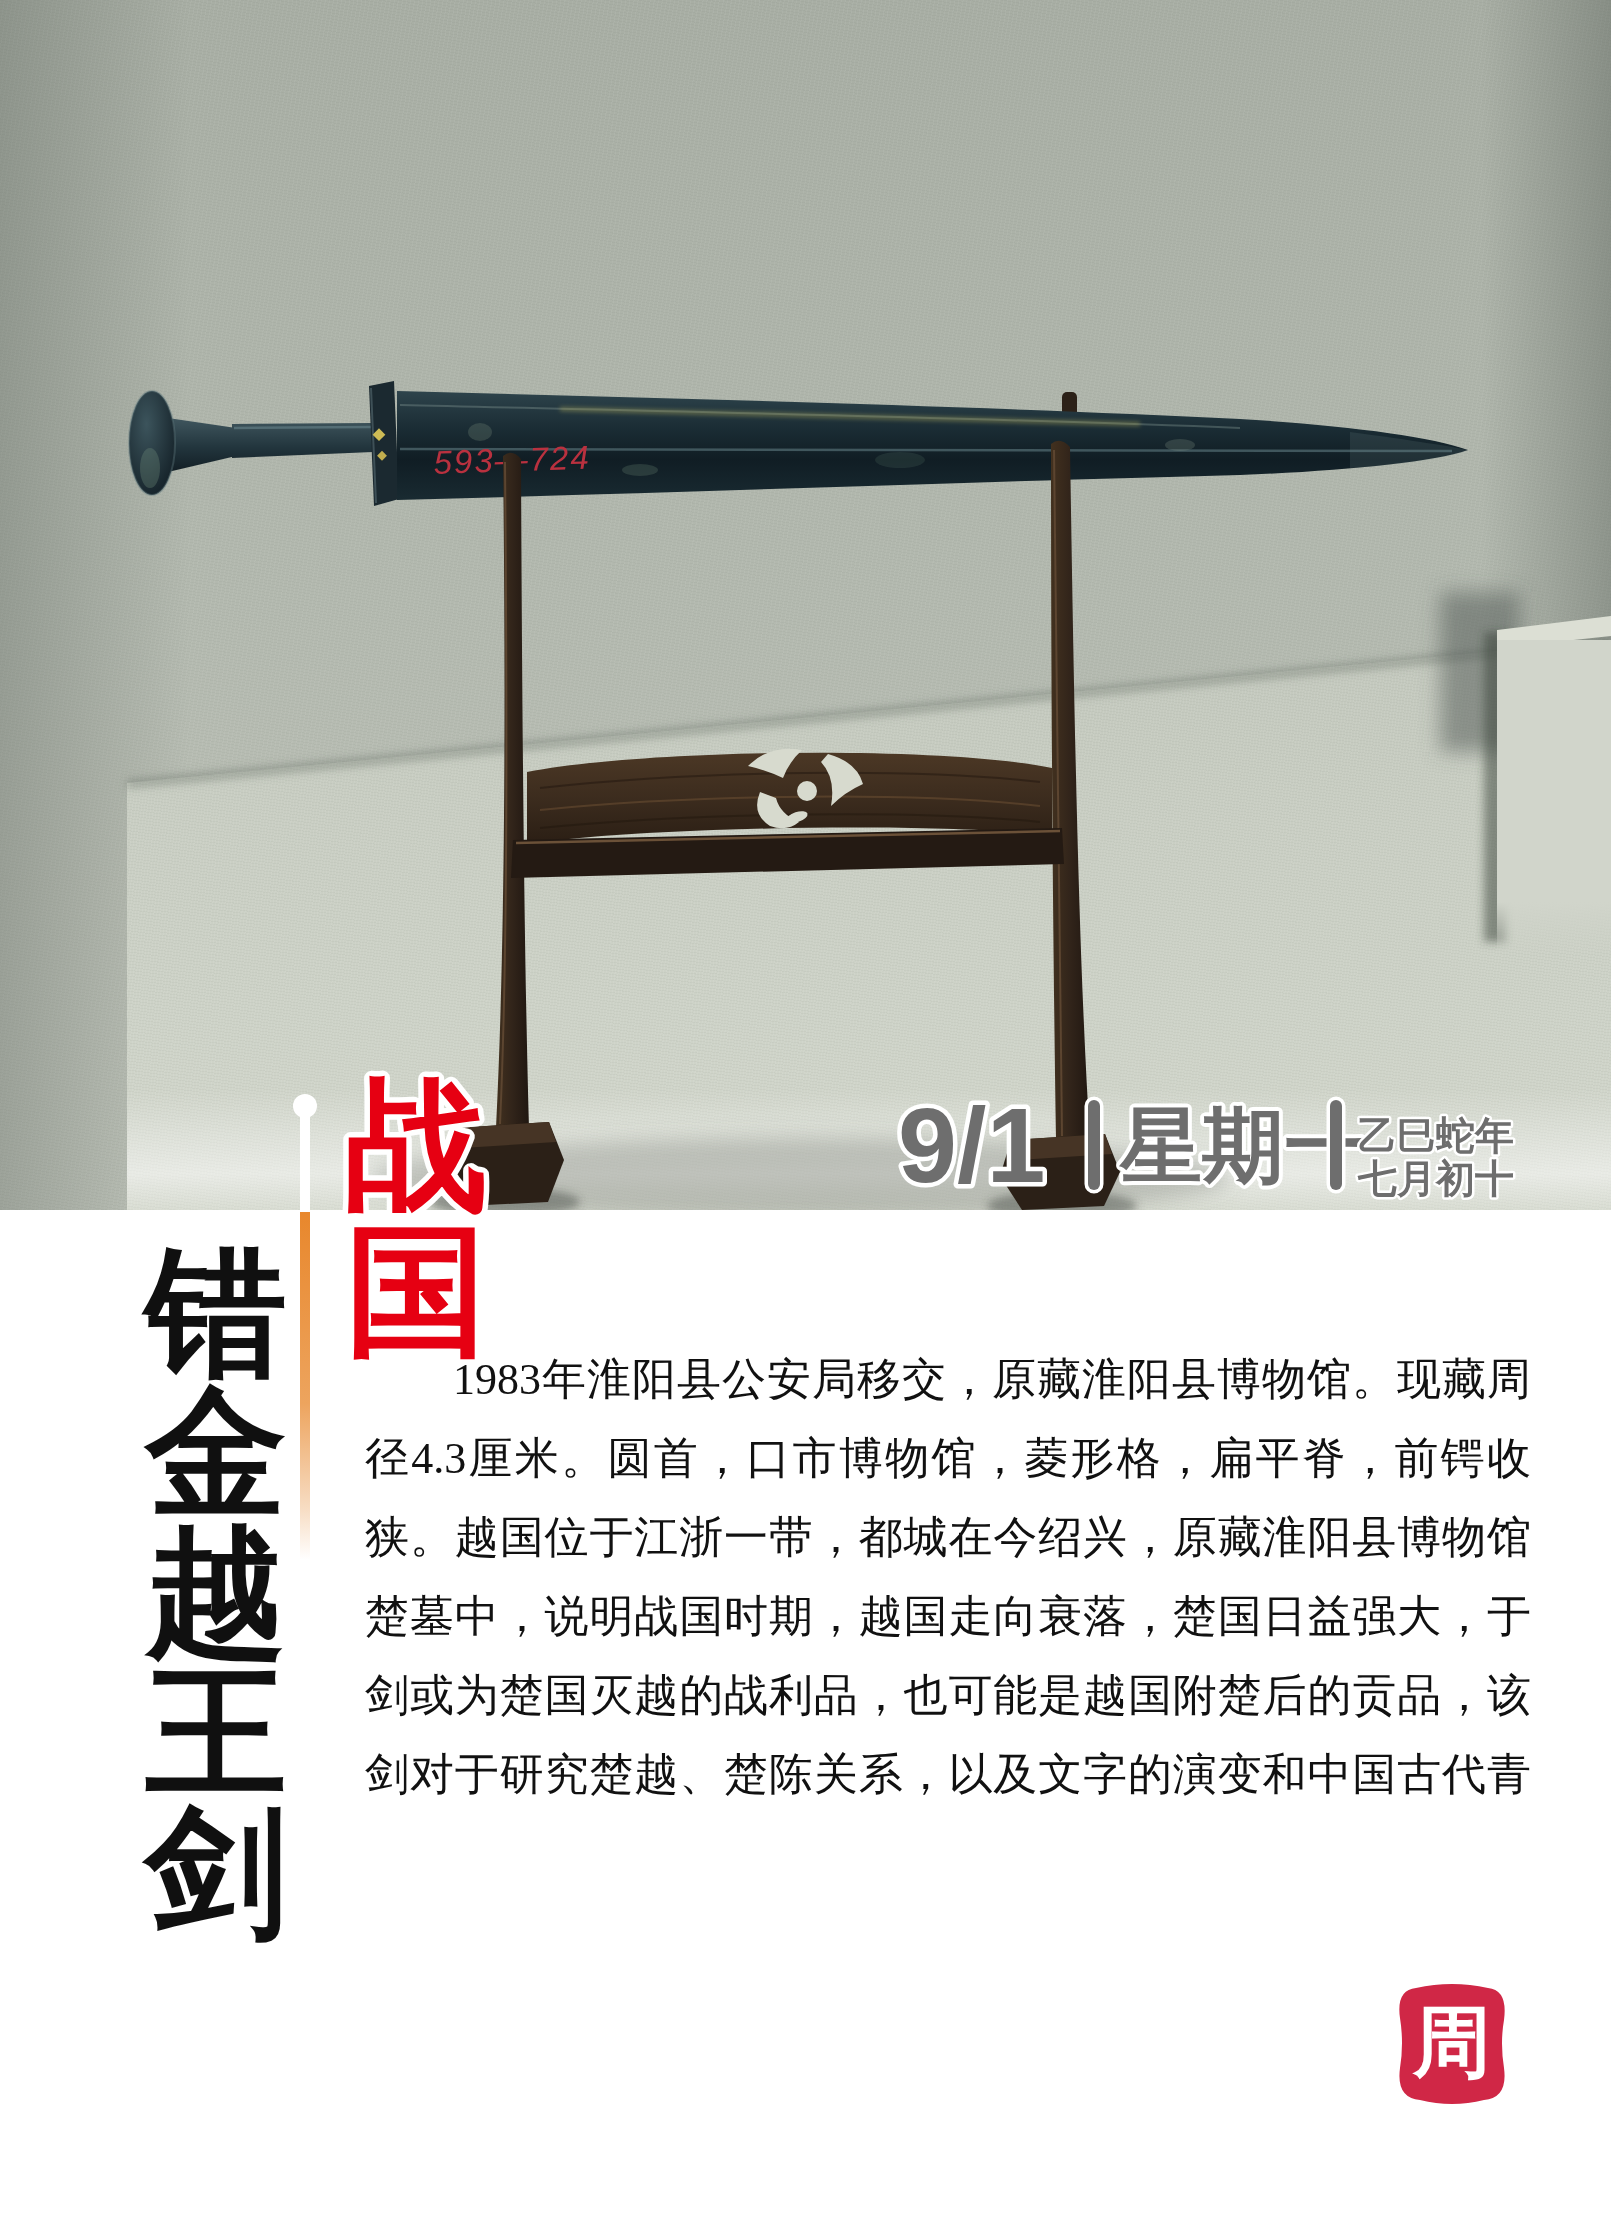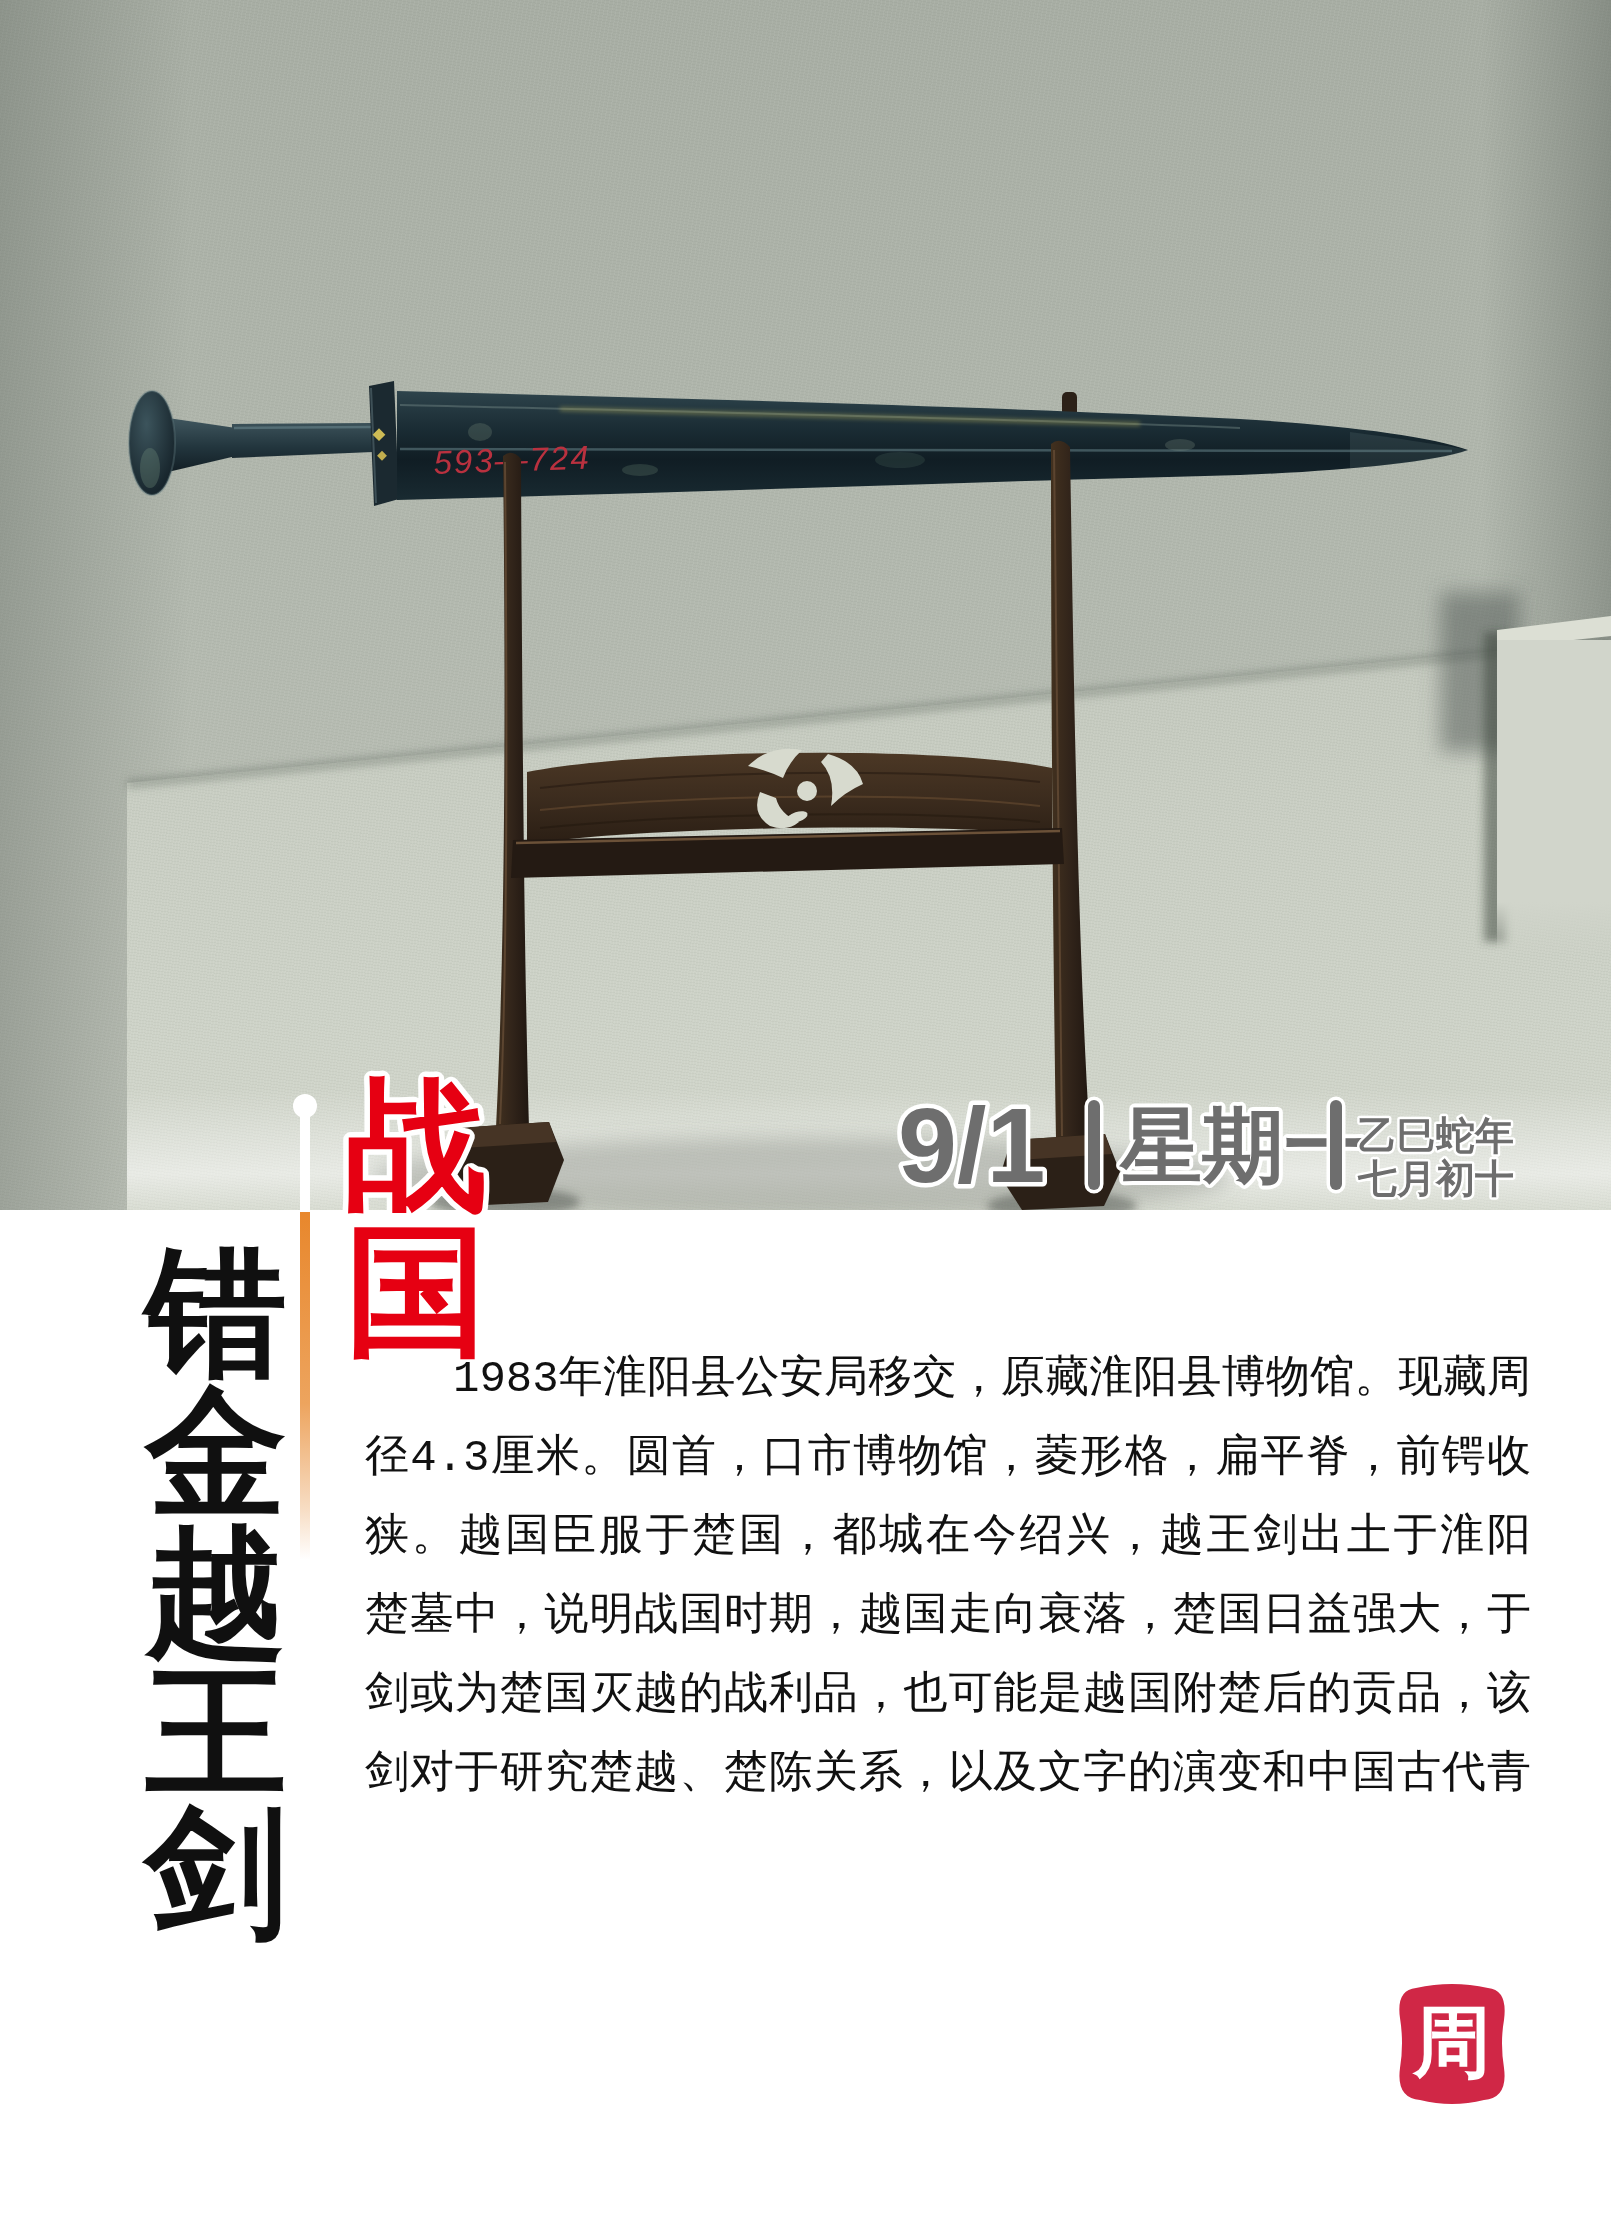--- a/index.html
+++ b/index.html
@@ -30,21 +30,21 @@
   .tl-stem-orange{position:absolute;left:300px;top:1212px;width:10px;height:348px;
     background:linear-gradient(180deg,#e8872c 0%,#eda45e 55%,#f7dcc2 85%,rgba(247,220,194,0) 100%);}
   
   .period-svg{position:absolute;left:332px;top:1058px;}
   .date-svg{position:absolute;left:880px;top:1078px;}
   .v-title{position:absolute;left:142px;top:1243px;width:148px;text-align:center;
     font-family:"Liberation Serif",serif;font-weight:700;color:#101010;}
   .v-title span{display:block;font-size:141px;line-height:140px;}
   
   .desc{position:absolute;left:365px;top:1340px;width:1166px;color:#111;
-    font-size:44px;line-height:79px;font-family:Liberation Mono, monospace;}
+    font-size:44px;line-height:79px;font-family:Liberation Serif, serif;}
   .desc .line{text-align:justify;text-align-last:justify;height:79px;overflow:hidden;}
   .desc .line.first{padding-left:88px;width:1078px;}
   .desc .line.last{text-align-last:left;}
   
   .seal-svg{position:absolute;left:1396px;top:1980px;}
 </style>
 </head>
 <body>
 
 <div id="page">
@@ -189,21 +189,21 @@
     <span>错</span>
     <span>金</span>
     <span>越</span>
     <span>王</span>
     <span>剑</span>
   </div>
 
   <div class="desc">
     <div class="line first">1983年淮阳县公安局移交，原藏淮阳县博物馆。现藏周</div>
     <div class="line">径4.3厘米。圆首，口市博物馆，菱形格，扁平脊，前锷收</div>
-    <div class="line">狭。越国臣服于楚国，都城在今绍兴，越王剑出土于淮阳</div>
+    <div class="line">狭。越国位于江浙一带，都城在今绍兴，原藏淮阳县博物馆</div>
     <div class="line">楚墓中，说明战国时期，越国走向衰落，楚国日益强大，于</div>
     <div class="line">剑或为楚国灭越的战利品，也可能是越国附楚后的贡品，该</div>
     <div class="line">剑对于研究楚越、楚陈关系，以及文字的演变和中国古代青</div>
   </div>
 
   <svg class="seal-svg" width="112" height="126" viewBox="0 0 112 126">
     <path d="M20,8 Q56,0 92,8 Q112,10 108,40 Q104,63 108,88 Q112,118 88,120 Q56,128 24,120 Q0,118 4,88 Q8,63 4,38 Q0,10 20,8 Z" fill="#d02746"></path>
     <text x="56" y="89" text-anchor="middle" font-size="78" font-weight="700" font-family="Liberation Serif, serif" fill="#ffffff">周</text>
   </svg>
 

